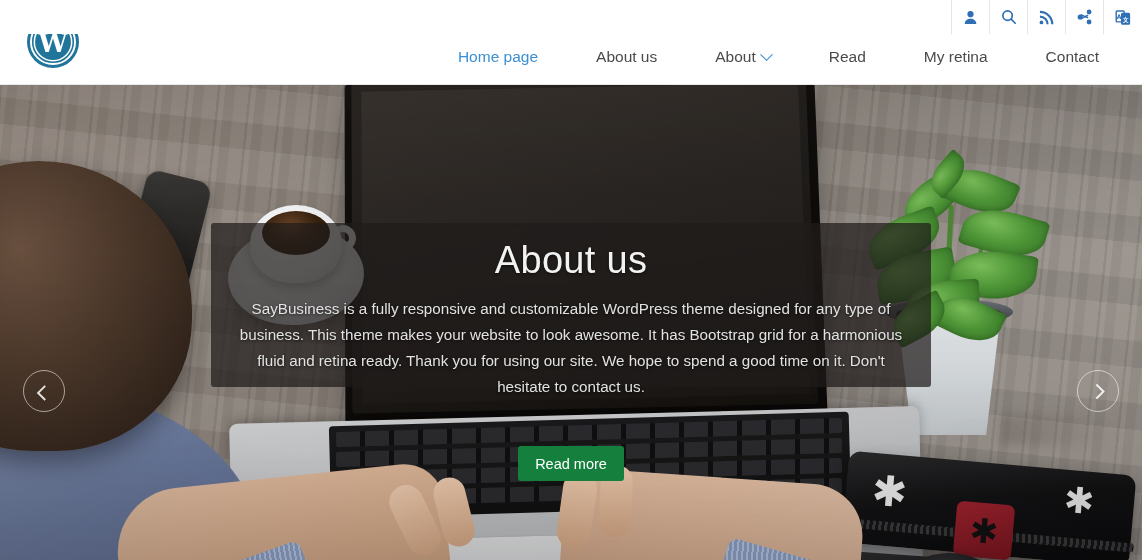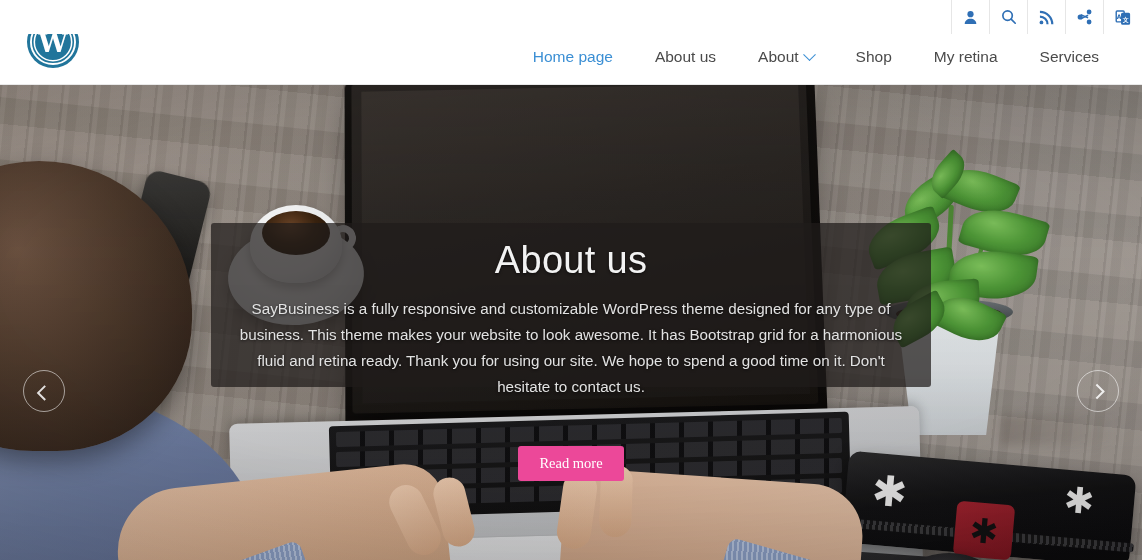--- a/index.html
+++ b/index.html
@@ -95,21 +95,21 @@
     margin-top: 2px;
   }
 
   
   .nav {
     position: absolute;
     right: 22px;
     top: 44px;
     display: flex;
     align-items: center;
-    gap: 0;
+    gap: 16px;
   }
   .nav-item {
     font-size: 15.5px;
     color: #4a4a4a;
     padding: 4px 21px;
     cursor: pointer;
     white-space: nowrap;
     display: flex;
     align-items: center;
     gap: 6px;
@@ -456,28 +456,28 @@
     text-align: center;
     width: 680px;
     text-shadow: 0 1px 3px rgba(0,0,0,.65);
   }
   .read-more {
     position:absolute;
     left: 518px;
     top: 361px;
     width: 106px;
     height: 35px;
-    background: #ec4899;
+    background: #15803d;
     color: #ffffff;
     font-size: 14.5px;
     border: none;
     border-radius: 3px;
     cursor: pointer;
     z-index: 7;
-    font-family: Liberation Serif, serif;
+    font-family: Liberation Sans, sans-serif;
   }
 
   
   .carousel-arrow {
     position:absolute;
     top: 285px;
     width: 42px; height: 42px;
     border: 1px solid rgba(255,255,255,.55);
     border-radius: 50%;
     display:flex; align-items:center; justify-content:center;
@@ -600,27 +600,27 @@
         <span>Home page</span>
       </div>
       <div class="nav-item">
         <span>About us</span>
       </div>
       <div class="nav-item">
         <span>About</span>
         <span class="caret"></span>
       </div>
       <div class="nav-item">
-        <span>Shop</span>
+        <span>Read</span>
       </div>
       <div class="nav-item">
         <span>My retina</span>
       </div>
       <div class="nav-item">
-        <span>Services</span>
+        <span>Contact</span>
       </div>
     </nav>
   </header>
 
   <div class="topbar">
     <div class="topbar-icons">
 
       <div class="ticon">
         <svg width="15" height="15" viewBox="0 0 16 16" fill="#2f6fb5" aria-hidden="true">
           <circle cx="8" cy="4.4" r="3.3"></circle>

